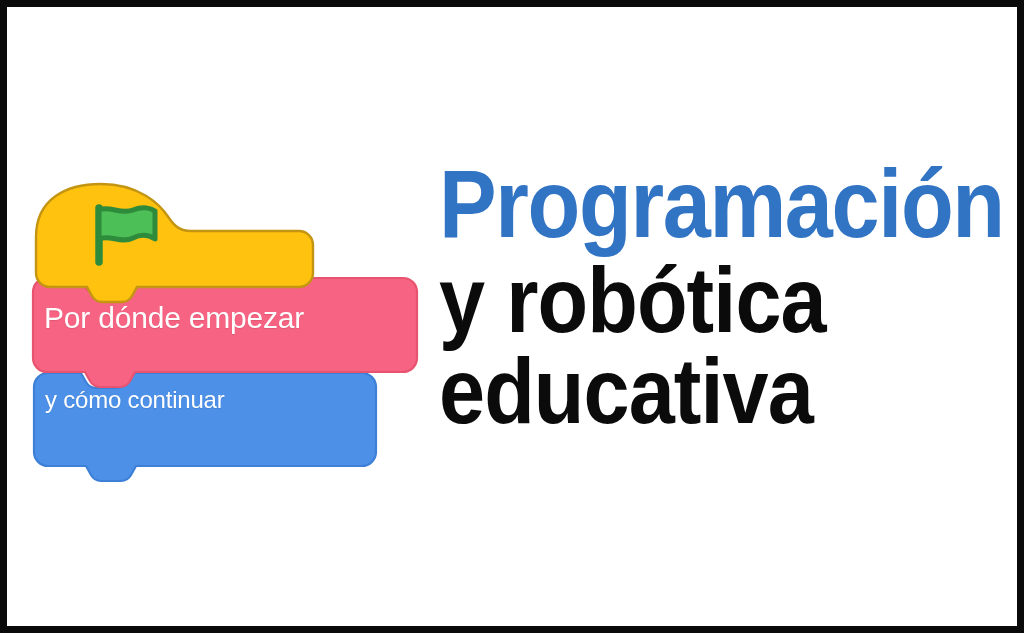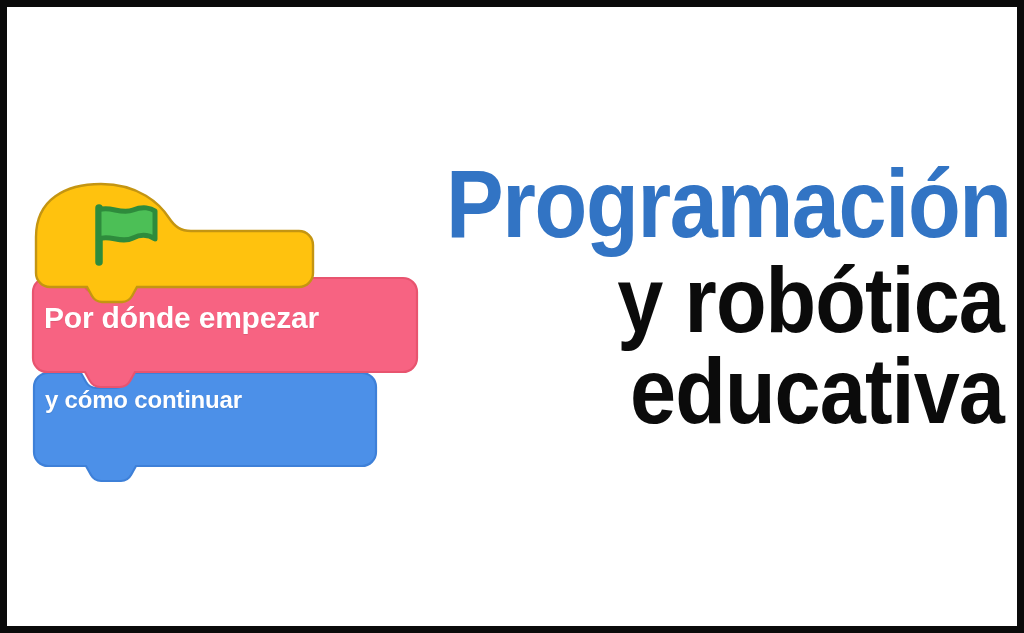--- a/index.html
+++ b/index.html
@@ -29,43 +29,43 @@
     top: 164px;
     width: 410px;
     height: 310px;
   }
   #blocks-stack svg { display: block; width: 410px; height: 310px; overflow: visible; }
 
   .block-label {
     position: absolute;
     color: #ffffff;
     font-family: "Liberation Sans", "DejaVu Sans", sans-serif;
-    font-weight: bold;
+    font-weight: normal;
     white-space: nowrap;
     letter-spacing: -0.2px;
     text-shadow: 0 1px 1px rgba(0,0,0,0.10);
   }
   #label-pink {
     left: 23px;
     top: 130px;
     font-size: 30px;
   }
   #label-blue {
     left: 24px;
     top: 215px;
     font-size: 24px;
   }
 
   
   #headline {
     position: absolute;
-    right: 13px;
+    right: 20px;
     top: 150px;
     width: 620px;
-    text-align: right;
+    text-align: left;
   }
   .headline-line {
     display: block;
     white-space: nowrap;
     font-family: "Liberation Sans Narrow", "Liberation Sans", "DejaVu Sans", sans-serif;
     font-weight: bold;
     line-height: 0.97;
     transform: scaleX(0.90);
     transform-origin: right center;
   }

